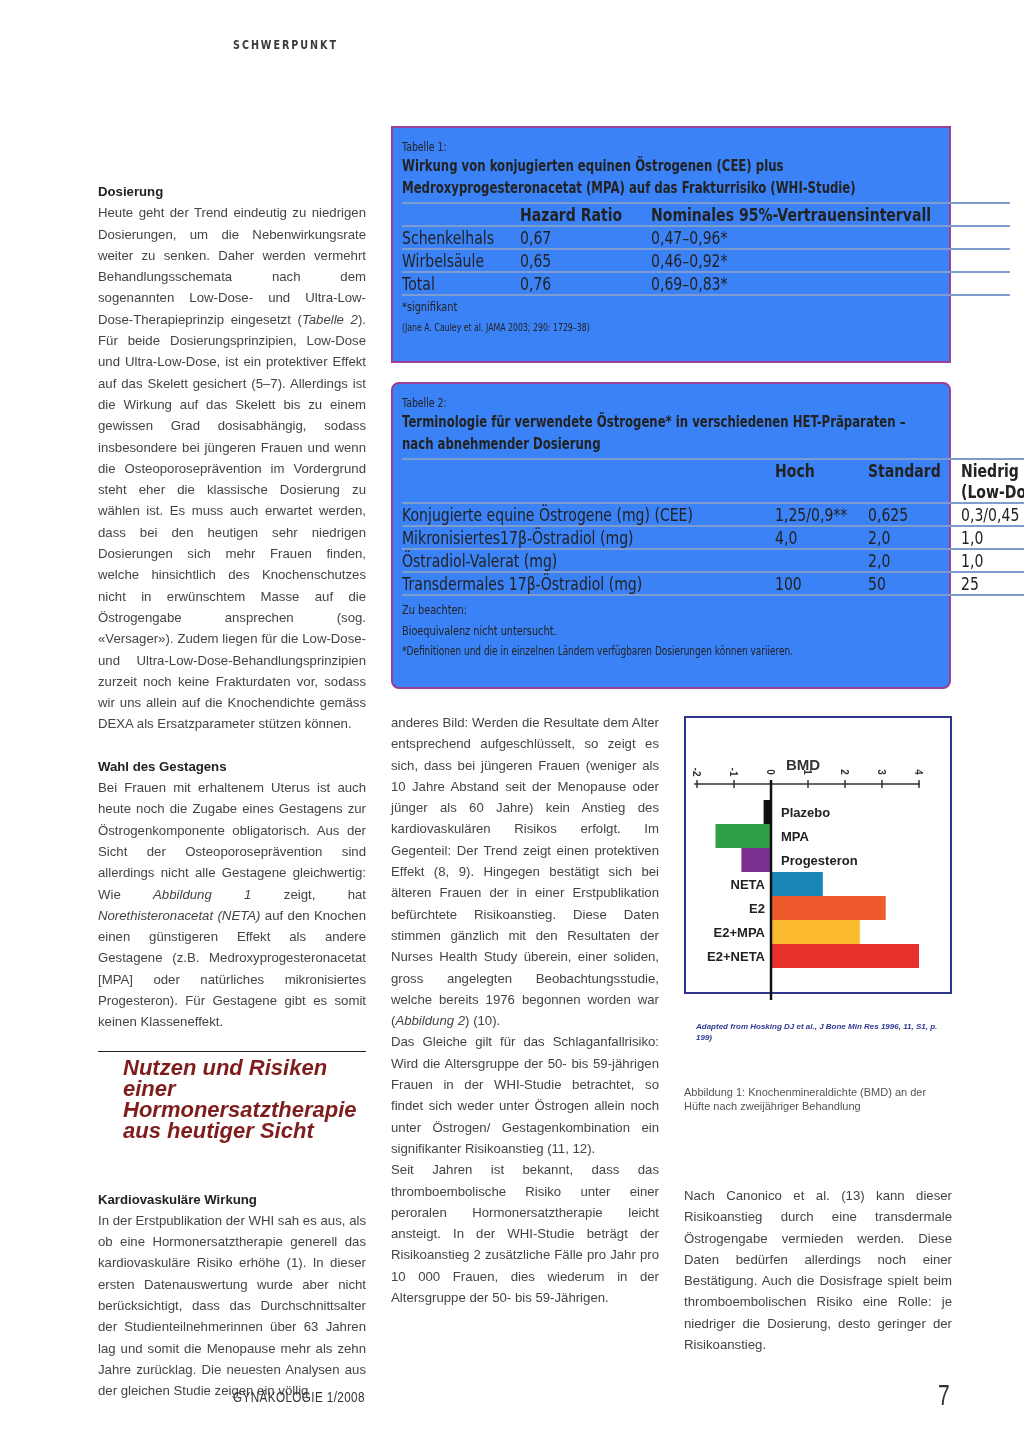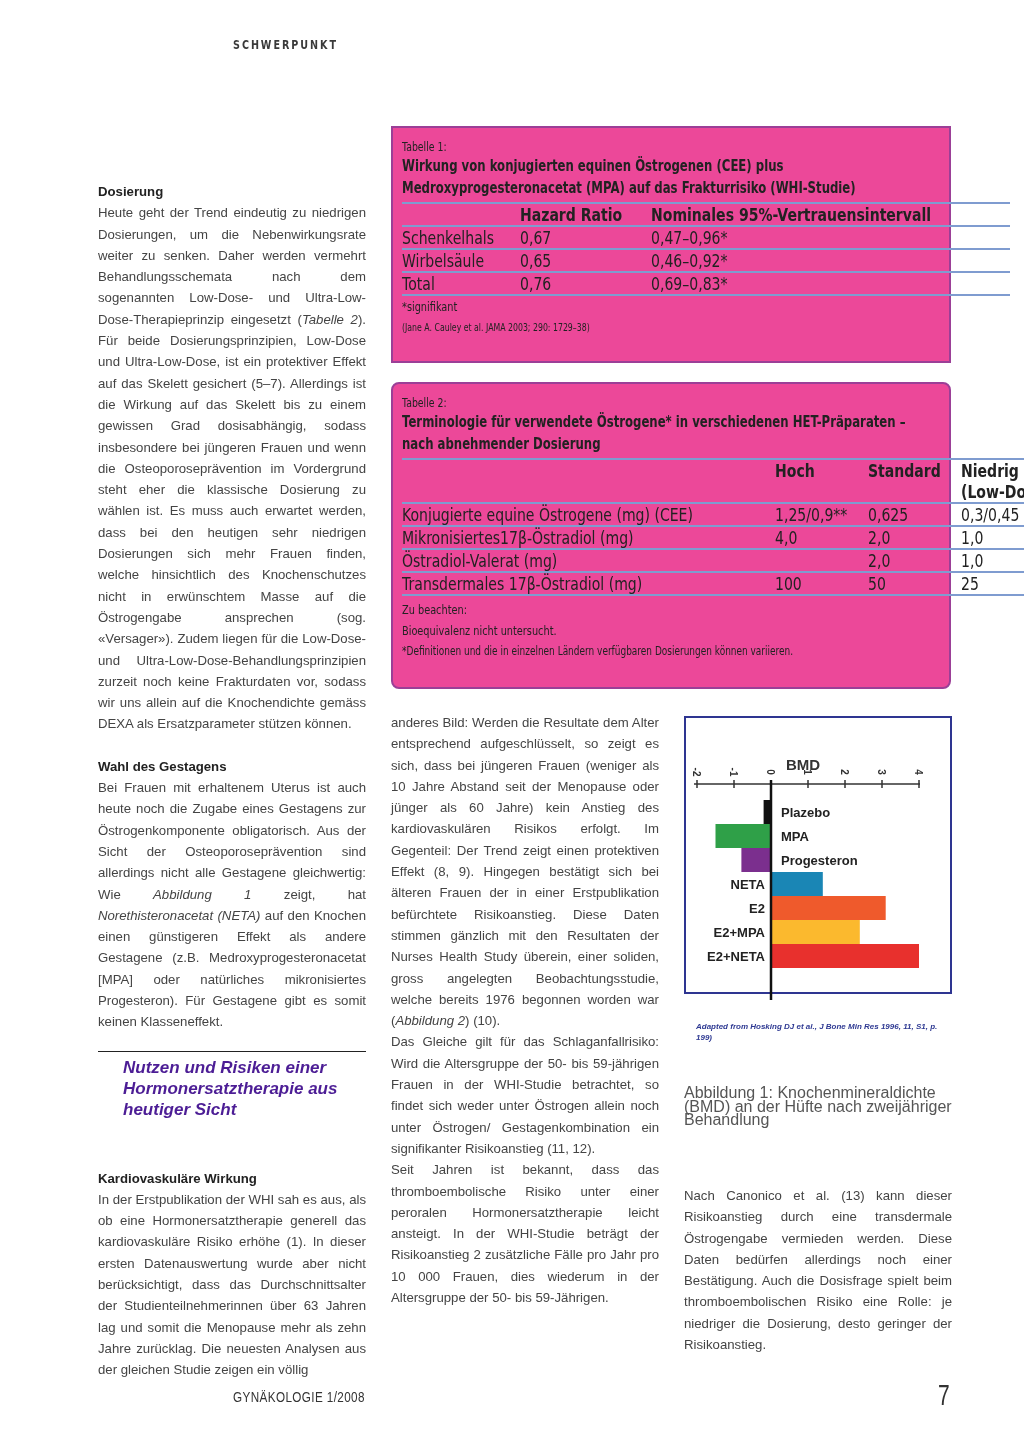--- a/index.html
+++ b/index.html
@@ -10,39 +10,39 @@
 
   .col { position: absolute; font-size: 13.2px; line-height: 21.3px; color: #444; }
   .col p { text-align: justify; }
   .col-left { left: 98px; top: 133px; width: 268px; }
   .col-mid { left: 391px; top: 712px; width: 268px; }
   .col-right { left: 684px; top: 1185px; width: 268px; }
 
   .sub-h { font-weight: bold; color: #222; font-size: 13.2px; margin-top: 48px; }
   .sub-h-gap { margin-top: 21px; }
   .section-rule { border-top: 1.5px solid #222; margin-top: 18px; width: 268px; }
-  .section-title { font-style: italic; font-weight: bold; font-size: 17px; line-height: 21px; color: #4c1d95; padding-left: 25px; margin-top: 5px; }
-
-  .tbl-box { position: absolute; left: 391px; width: 560px; background: #ec4899; border: 2px solid #9b3f97; padding: 8px 9px 8px 9px; font-family: "DejaVu Sans", sans-serif; color: #222; }
+  .section-title { font-style: italic; font-weight: bold; font-size: 22px; line-height: 21px; color: #7f1d1d; padding-left: 25px; margin-top: 5px; }
+
+  .tbl-box { position: absolute; left: 391px; width: 560px; background: #3b82f6; border: 2px solid #9b3f97; padding: 8px 9px 8px 9px; font-family: "DejaVu Sans", sans-serif; color: #222; }
   .tbl1 { top: 126px; height: 237px; }
   .tbl2 { top: 382px; height: 307px; border-radius: 8px; }
   .tbl-label { font-size: 12px; transform: scaleX(0.78); transform-origin: left; white-space: nowrap; line-height: 18px; margin-top: 2px; }
   .tbl-title { font-size: 15px; font-weight: bold; line-height: 21.5px; transform: scaleX(0.78); transform-origin: left; width: 128%; white-space: normal; }
   .tbl { width: 100%; border-collapse: collapse; margin-top: 3px; }
   .tbl td, .tbl th { font-size: 18px; line-height: 20px; padding: 1px 0 0 0; text-align: left; white-space: nowrap; font-weight: normal; }
   .tbl th { font-weight: bold; }
   .tbl tr { border-bottom: 2px solid #7f9cd0; }
   .tbl tr.head { border-top: 2px solid #7f9cd0; }
   .tbl tr.nob { border-bottom: none; }
   .cond { display: inline-block; transform: scaleX(0.78); transform-origin: left; }
   .tbl-note { font-size: 12.5px; line-height: 21px; }
   .tbl-cite { font-size: 10px; line-height: 18px; margin-top: 2px; }
 
   .fig-box { position: absolute; left: 684px; top: 716px; width: 268px; height: 278px; border: 2px solid #2e3591; background: #fff; }
-  .fig-caption { position: absolute; left: 684px; top: 1086px; width: 270px; font-size: 16px; line-height: 13.5px; color: #555; }
+  .fig-caption { position: absolute; left: 684px; top: 1086px; width: 270px; font-size: 11px; line-height: 13.5px; color: #555; }
   .fig-cite { position: absolute; left: 10px; top: 303px; width: 250px; font-size: 8px; line-height: 11px; font-style: italic; font-weight: bold; color: #2f3a93; }
 
   .footer-left { position: absolute; left: 233px; top: 1388px; font-size: 15px; color: #333; transform: scaleX(0.78); transform-origin: left; letter-spacing: 0.5px; white-space: nowrap; }
   .footer-page { position: absolute; left: 938px; top: 1378px; font-size: 30px; color: #333; transform: scaleX(0.7); transform-origin: left; }
 </style>
 </head>
 <body>
 
 <div class="running-head">SCHWERPUNKT</div>
 

